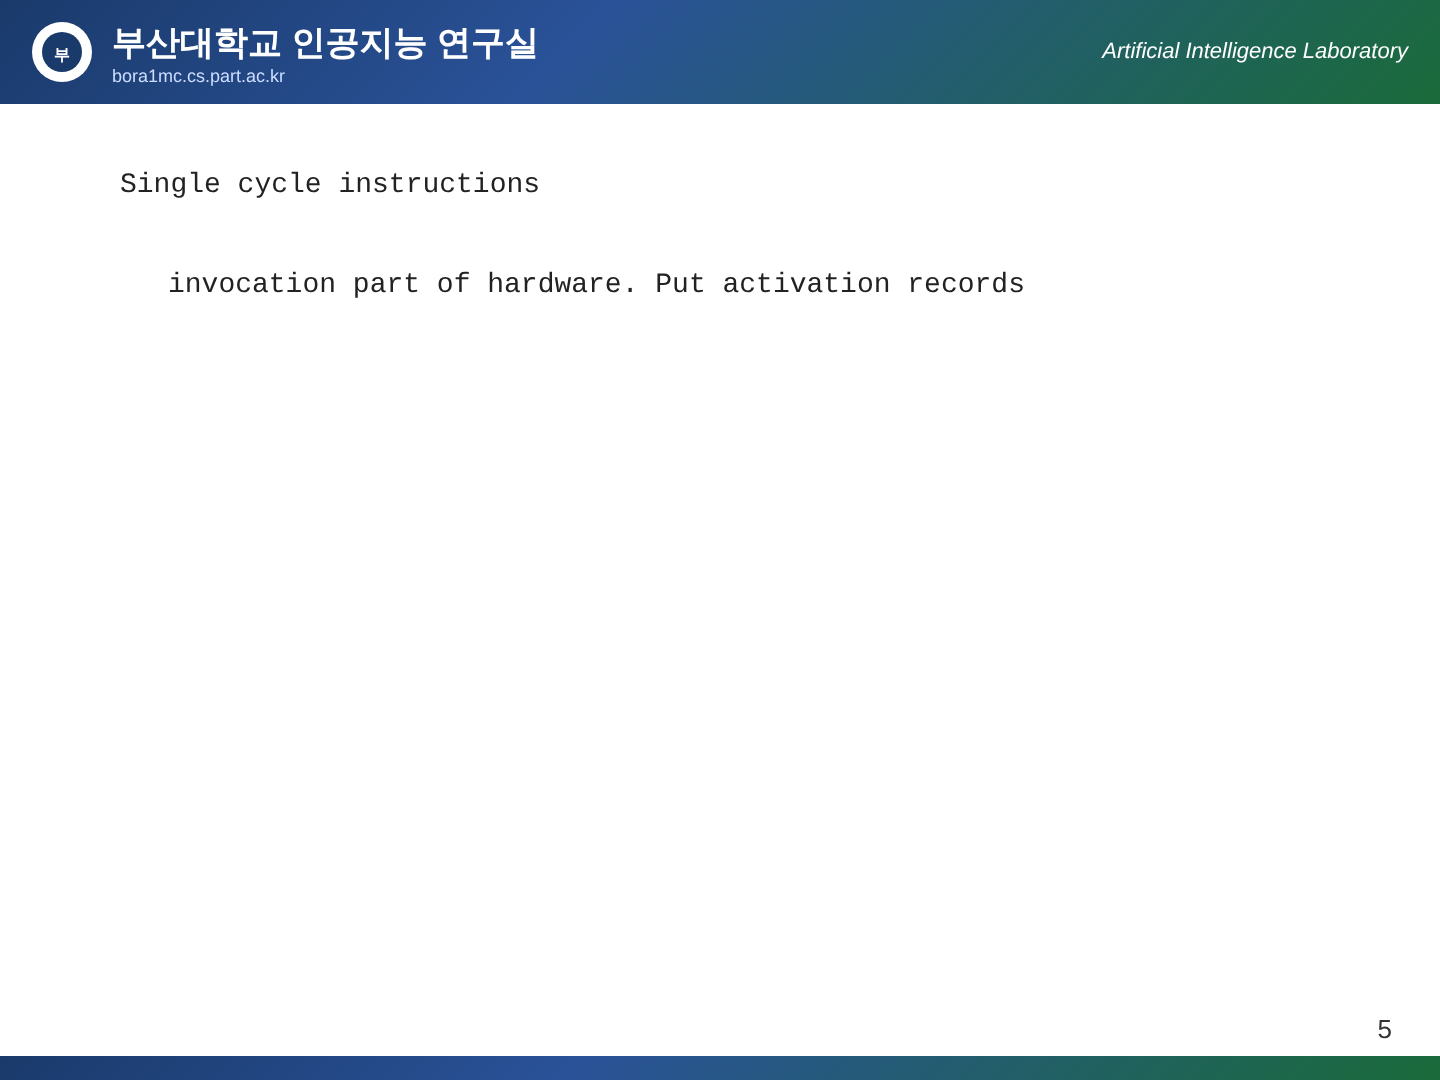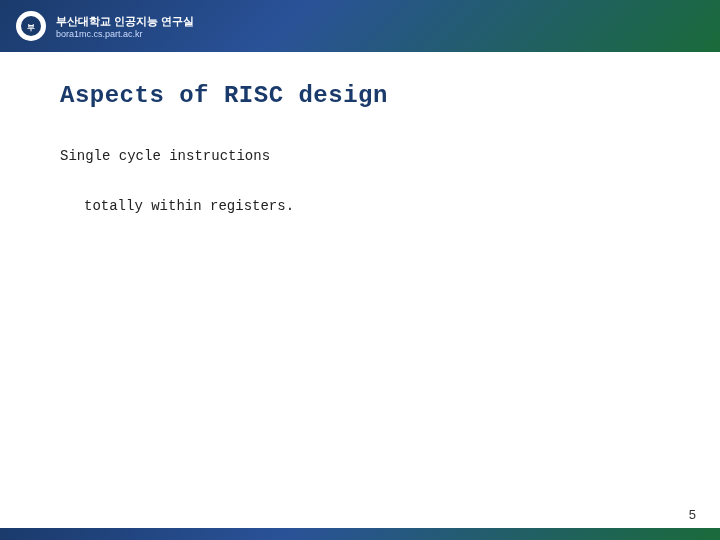--- a/index.html
+++ b/index.html
@@ -48,21 +48,21 @@
       font-weight: bold;
     }
 
     .header-text-block {
       display: flex;
       flex-direction: column;
     }
 
     .header-korean {
       color: #ffffff;
-      font-size: 11px;
+      font-size: 17px;
       font-family: Arial, sans-serif;
       font-weight: bold;
     }
 
     .header-url {
       color: #ccddff;
       font-size: 9px;
       font-family: Arial, sans-serif;
     }
 
@@ -133,34 +133,34 @@
       <svg width="22" height="22" viewBox="0 0 22 22">
         <circle cx="11" cy="11" r="10" fill="#1a3a6b"></circle>
         <text x="11" y="15" text-anchor="middle" fill="white" font-size="8" font-family="Arial">부</text>
       </svg>
     </div>
     <div class="header-text-block">
       <span class="header-korean">부산대학교 인공지능 연구실</span>
       <span class="header-url">bora1mc.cs.part.ac.kr</span>
     </div>
   </div>
+  <div class="header-right-label">Artificial Intelligence Laboratory</div>
 </div>
 
 <div class="content-area">
 
-  <div class="slide-title">Aspects of RISC design</div>
 
   <div class="bullet-item">
     <div class="bullet-text">Single cycle instructions</div>
   </div>
 
 
   <div class="bullet-item">
     <div class="bullet-text">
-      <span class="indent">totally within registers.</span>
+      <span class="indent">invocation part of hardware. Put activation records</span>
     </div>
   </div>
 
 </div>
 
 <div class="slide-number">5</div>
 
 <div class="bottom-bar"></div>
 
 </body></html>

